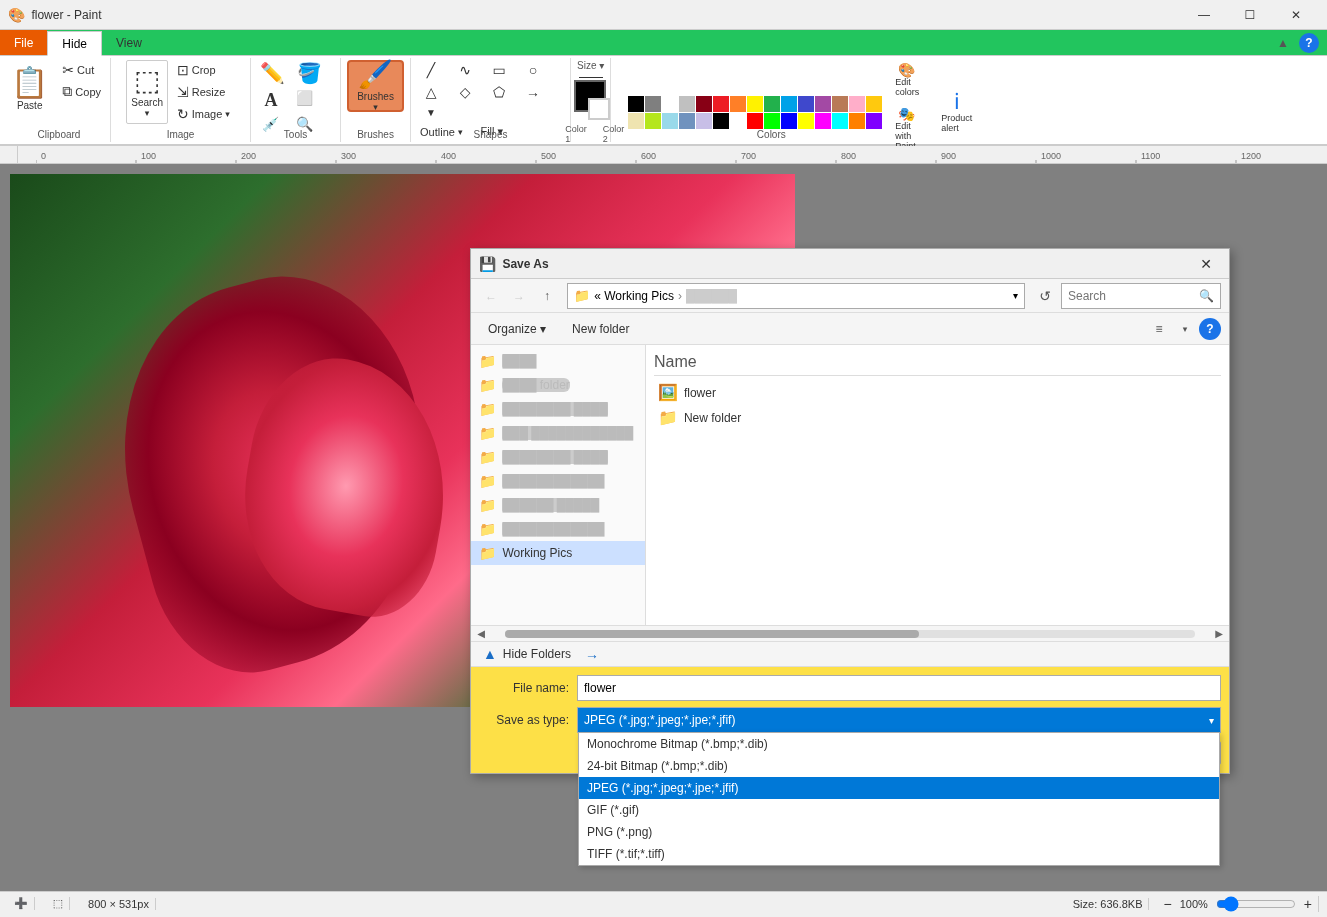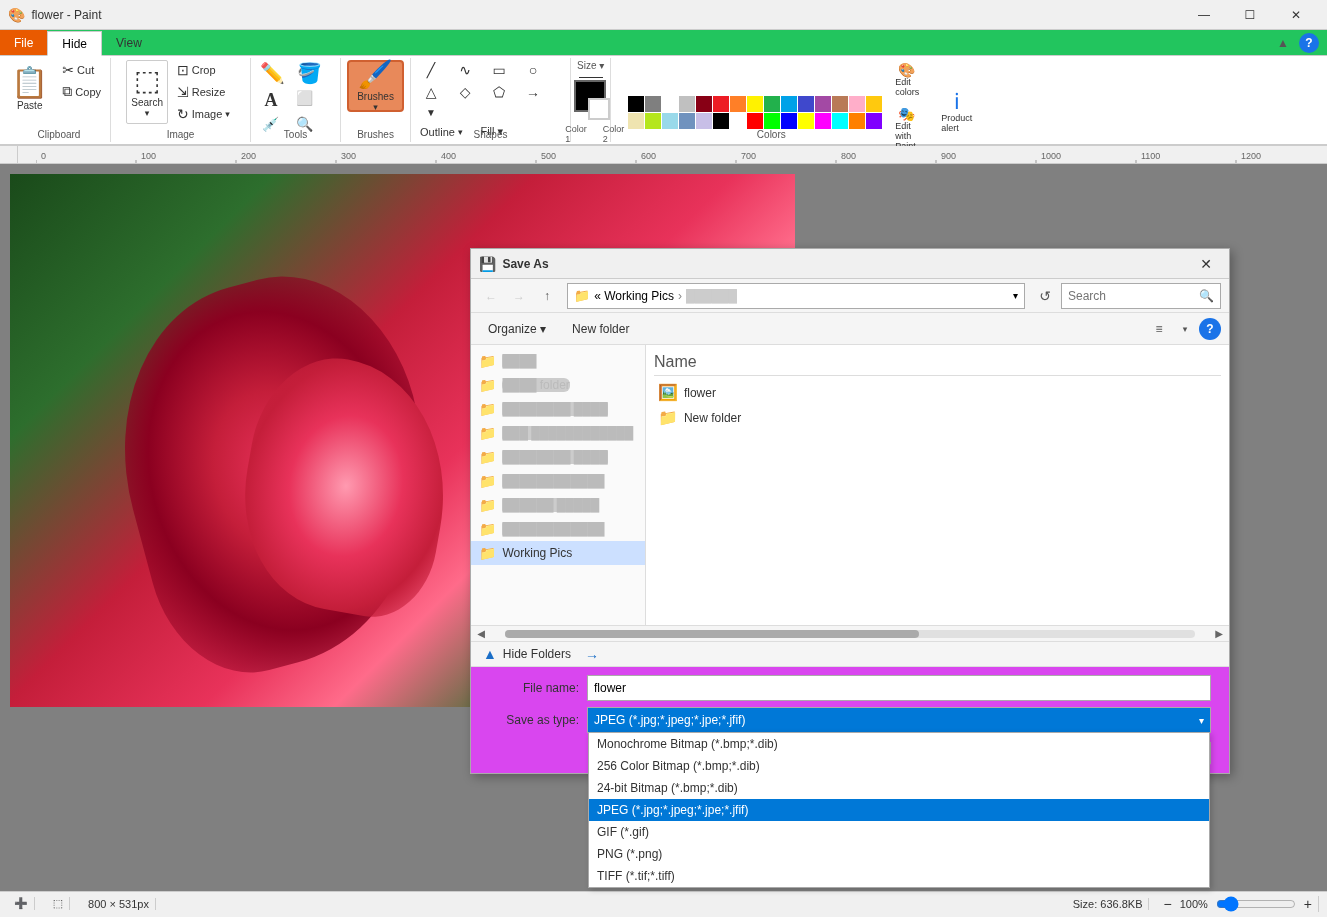--- a/index.html
+++ b/index.html
@@ -319,23 +319,23 @@
       flex:1; height:8px; background:#e0e0e0; border-radius:4px; position:relative;
       margin: 0 16px;
     }
     .hscroll-thumb {
       position:absolute; left:0; top:0; width:60%; height:100%; background:#aaa; border-radius:4px;
     }
     .scroll-arrow { width:16px; height:16px; display:flex; align-items:center; justify-content:center; cursor:pointer; font-size:10px; color:#666; }
 
     
     .dialog-footer {
-      padding: 8px 18px;
+      padding: 8px 8px;
       border-top: 1px solid #ddd;
-      background: #d946ef;
+      background: #fde047;
     }
     .footer-row {
       display: flex;
       align-items: center;
       margin-bottom: 6px;
       gap: 8px;
     }
     .footer-label {
       font-size: 12px;
       color: #333;
@@ -867,21 +867,20 @@
         </div>
       </div>
       <div class="footer-row" style="position:relative;">
         <span class="footer-label">Save as type:</span>
         <div class="footer-select highlighted" style="position:relative;">
           <span class="select-text">JPEG (*.jpg;*.jpeg;*.jpe;*.jfif)</span>
           <span class="select-arrow">▾</span>
 
           <div class="dropdown-list" id="save-dropdown">
           <div class="dropdown-item">Monochrome Bitmap (*.bmp;*.dib)</div>
-              <div class="dropdown-item">256 Color Bitmap (*.bmp;*.dib)</div>
               <div class="dropdown-item">24-bit Bitmap (*.bmp;*.dib)</div>
               <div class="dropdown-item selected">JPEG (*.jpg;*.jpeg;*.jpe;*.jfif)</div>
               <div class="dropdown-item">GIF (*.gif)</div>
               <div class="dropdown-item">PNG (*.png)</div>
               <div class="dropdown-item">TIFF (*.tif;*.tiff)</div>
             </div>
         </div>
       </div>
       <div class="footer-buttons">
         <div class="dlg-action-btn">Save</div>

